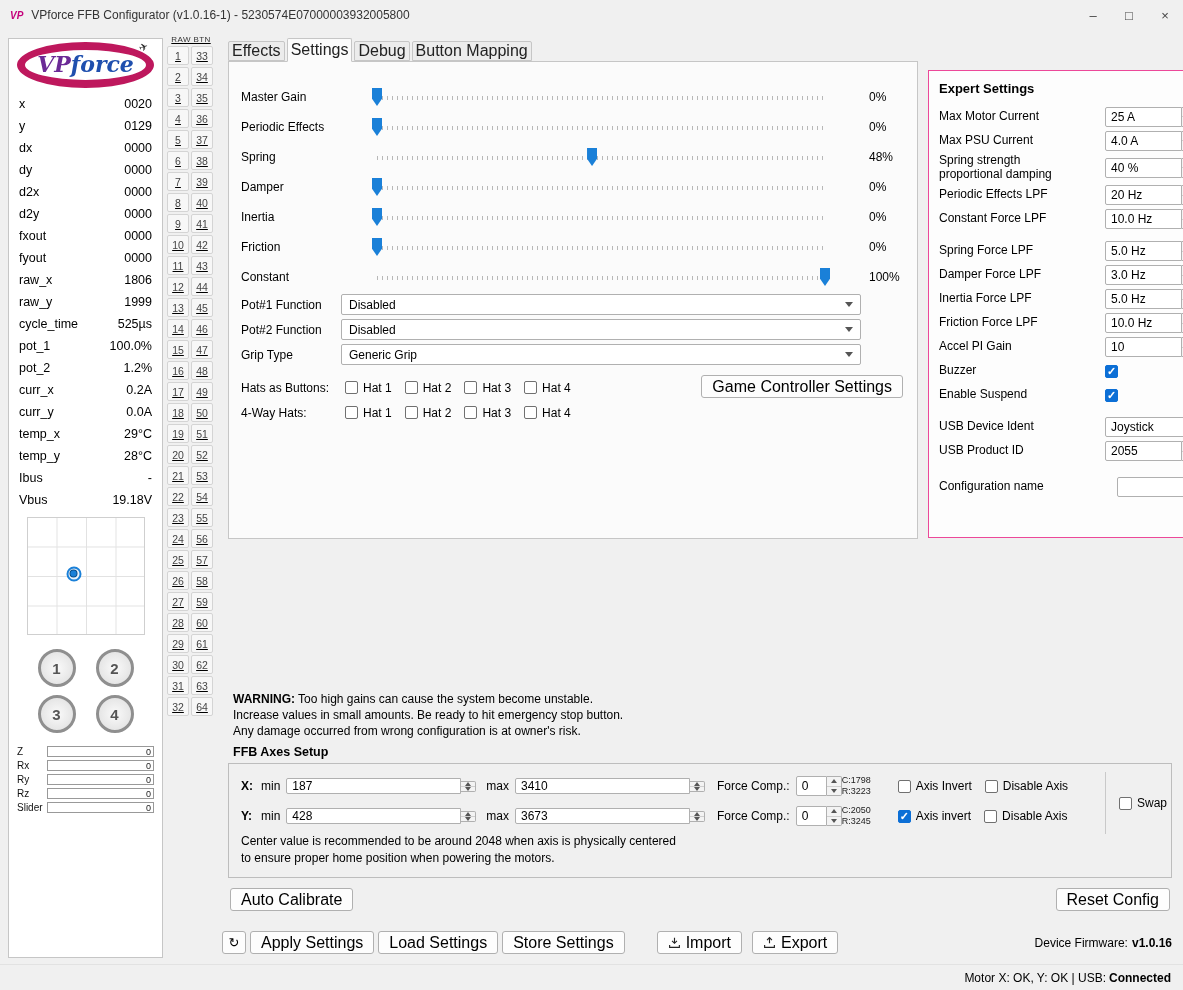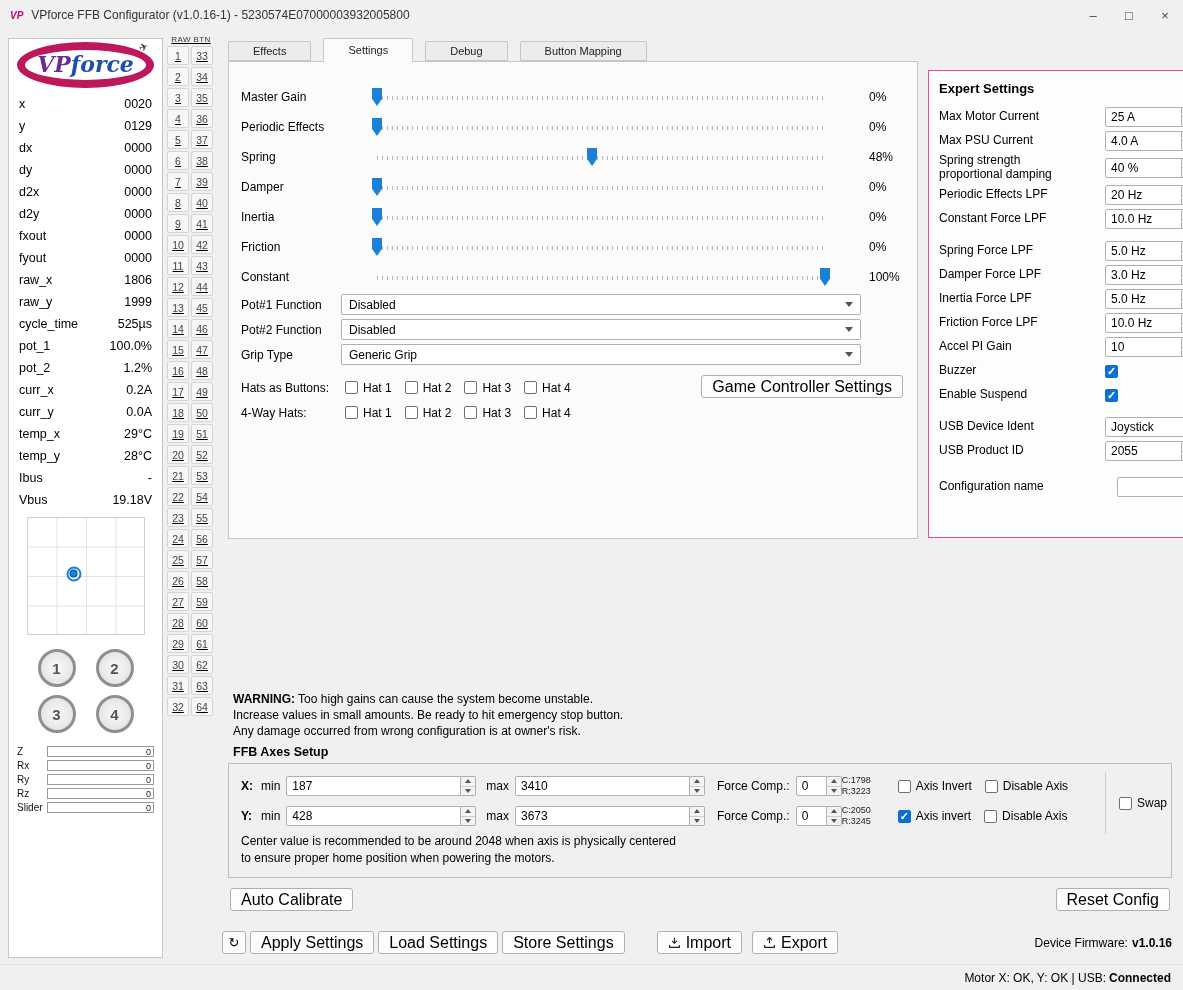--- a/index.html
+++ b/index.html
@@ -38,21 +38,21 @@
   .axis-val{position:absolute;right:2px;top:0;font-size:9px;line-height:10px;color:#222;}
 
   
   .rawbtn{position:absolute;left:167px;top:35px;width:48px;text-decoration:underline;}
   .rawbtn-header{font-size:8px;color:#333;text-align:center;margin-bottom:2px;letter-spacing:.4px;white-space:nowrap;}
   .raw-row{display:flex;gap:2px;margin-bottom:2px;}
   .raw-cell{width:22px;height:19px;background:#f7f7f7;border:1px solid #d4d4d4;border-radius:2px;display:flex;align-items:center;justify-content:center;font-size:10.5px;color:#444;}
 
   
   .tabs{position:absolute;left:228px;top:38px;height:23px;display:flex;align-items:flex-end;z-index:3;}
-  .tab{height:20px;padding:0 24px;display:flex;align-items:center;background:#ececec;border:1px solid #c6c6c6;margin-right:12px;border-radius:2px 2px 0 0;font-size:11px;color:#222;}
+  .tab{height:20px;padding:0 3px;display:flex;align-items:center;background:#ececec;border:1px solid #c6c6c6;margin-right:2px;border-radius:2px 2px 0 0;font-size:16px;color:#222;}
   .tab.selected{height:24px;margin-bottom:-1px;background:#fbfbfb;border-bottom:1px solid #fbfbfb;}
 
   
   .settings-panel{position:absolute;left:228px;top:61px;width:690px;height:478px;background:#fbfbfb;border:1px solid #c6c6c6;padding:20px 8px 0 12px;}
   .slider-row{display:flex;align-items:center;height:30px;gap:34px;}
   .slider-label{width:100px;font-size:12px;}
   .slider-track{flex:1;position:relative;height:18px;margin:0 10px 0 2px;}
   .ticks{position:absolute;left:0;right:0;top:8px;height:4px;background:repeating-linear-gradient(90deg,#b8b8b8 0 1px,transparent 1px 5px);}
   .slider-handle{position:absolute;top:0;width:10px;height:18px;background:#1a80d8;clip-path:polygon(0 0,100% 0,100% 60%,50% 100%,0 60%);}
   .slider-value{width:40px;font-size:12px;}
@@ -71,21 +71,21 @@
   .cb.checked::after{content:"✓";position:absolute;left:1px;top:-1px;color:#fff;font-size:11px;font-weight:bold;line-height:13px;}
   .gc-button{position:absolute;right:14px;top:313px;}
 
   
   .expert-panel{position:absolute;left:928px;top:70px;width:280px;height:468px;background:#fdfdfd;border:1px solid #ec4899;padding:10px 10px 0;}
   .expert-title{font-weight:bold;font-size:13px;margin-bottom:10px;}
   .exp-row{display:flex;align-items:center;min-height:21px;margin-bottom:3px;}
   .exp-label{flex:1;font-size:12px;line-height:1.15;}
   .exp-ctl{width:92px;display:flex;flex:none;}
   .spin{display:flex;width:92px;height:20px;flex:none;}
-  .spin.w190{width:190px;}
+  .spin.w190{width:190px;align-items:center;}
   .spin.w46{width:46px;}
   .spin-val{flex:1;border:1px solid #b0b0b0;background:#fff;display:flex;align-items:center;padding:0 5px;border-radius:2px 0 0 2px;font-size:12px;overflow:hidden;}
   .spin-btns{width:15px;display:flex;flex-direction:column;border:1px solid #b0b0b0;border-left:none;border-radius:0 2px 2px 0;background:#f3f3f3;}
   .spin-btn{flex:1;display:flex;align-items:center;justify-content:center;}
   .spin-btn + .spin-btn{border-top:1px solid #cfcfcf;}
   .arr-up{width:0;height:0;border-left:3px solid transparent;border-right:3px solid transparent;border-bottom:4px solid #555;}
   .arr-down{width:0;height:0;border-left:3px solid transparent;border-right:3px solid transparent;border-top:4px solid #555;}
   .text-input{width:92px;height:20px;border:1px solid #b0b0b0;background:#fff;padding:0 5px;font-size:12px;font-family:inherit;border-radius:2px;}
   .text-input.cfg{width:80px;margin-left:auto;}
   .link-icon{width:18px;height:18px;border-radius:50%;border:1px solid #1a6fd4;display:flex;align-items:center;justify-content:center;margin:0 4px 0 2px;flex:none;background:#eef5fd;}

